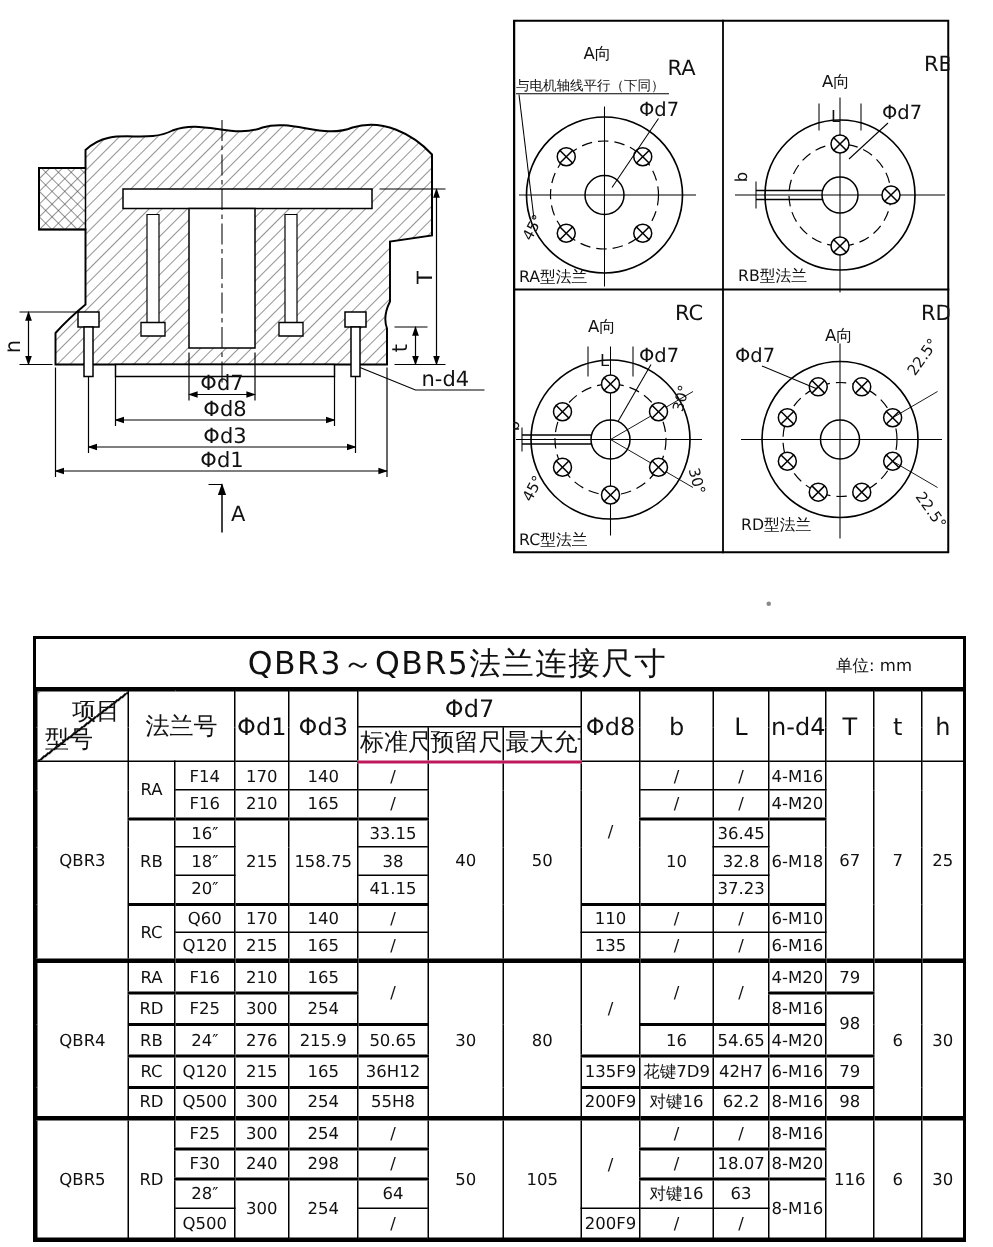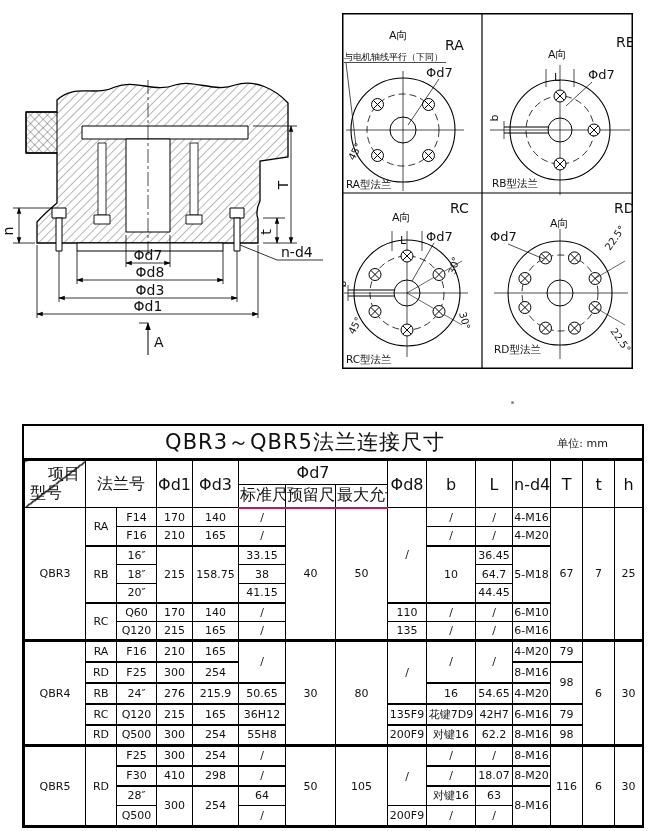--- a/index.html
+++ b/index.html
@@ -308,31 +308,31 @@
           <td>4-M20</td>
         </tr>
         <tr class="r3 grp">
           <td rowspan="3">RB</td>
           <td>16″</td>
           <td rowspan="3">215</td>
           <td rowspan="3">158.75</td>
           <td>33.15</td>
           <td rowspan="3">10</td>
           <td>36.45</td>
-          <td rowspan="3">5-M18</td>
+          <td rowspan="3">6-M18</td>
         </tr>
         <tr class="r3">
           <td>18″</td>
           <td>38</td>
-          <td>64.7</td>
+          <td>32.8</td>
         </tr>
         <tr class="r3">
           <td>20″</td>
           <td>41.15</td>
-          <td>44.45</td>
+          <td>37.23</td>
         </tr>
         <tr class="r3 grp">
           <td rowspan="2">RC</td>
           <td>Q60</td>
           <td>170</td>
           <td>140</td>
           <td>/</td>
           <td>110</td>
           <td>/</td>
           <td>/</td>
@@ -421,21 +421,21 @@
           <td rowspan="3">/</td>
           <td>/</td>
           <td>/</td>
           <td>8-M16</td>
           <td rowspan="4">116</td>
           <td rowspan="4">6</td>
           <td rowspan="4">30</td>
         </tr>
         <tr class="r5 grp">
           <td>F30</td>
-          <td>410</td>
+          <td>240</td>
           <td>298</td>
           <td>/</td>
           <td>/</td>
           <td>18.07</td>
           <td>8-M20</td>
         </tr>
         <tr class="r5 grp">
           <td>28″</td>
           <td rowspan="2">300</td>
           <td rowspan="2">254</td>

